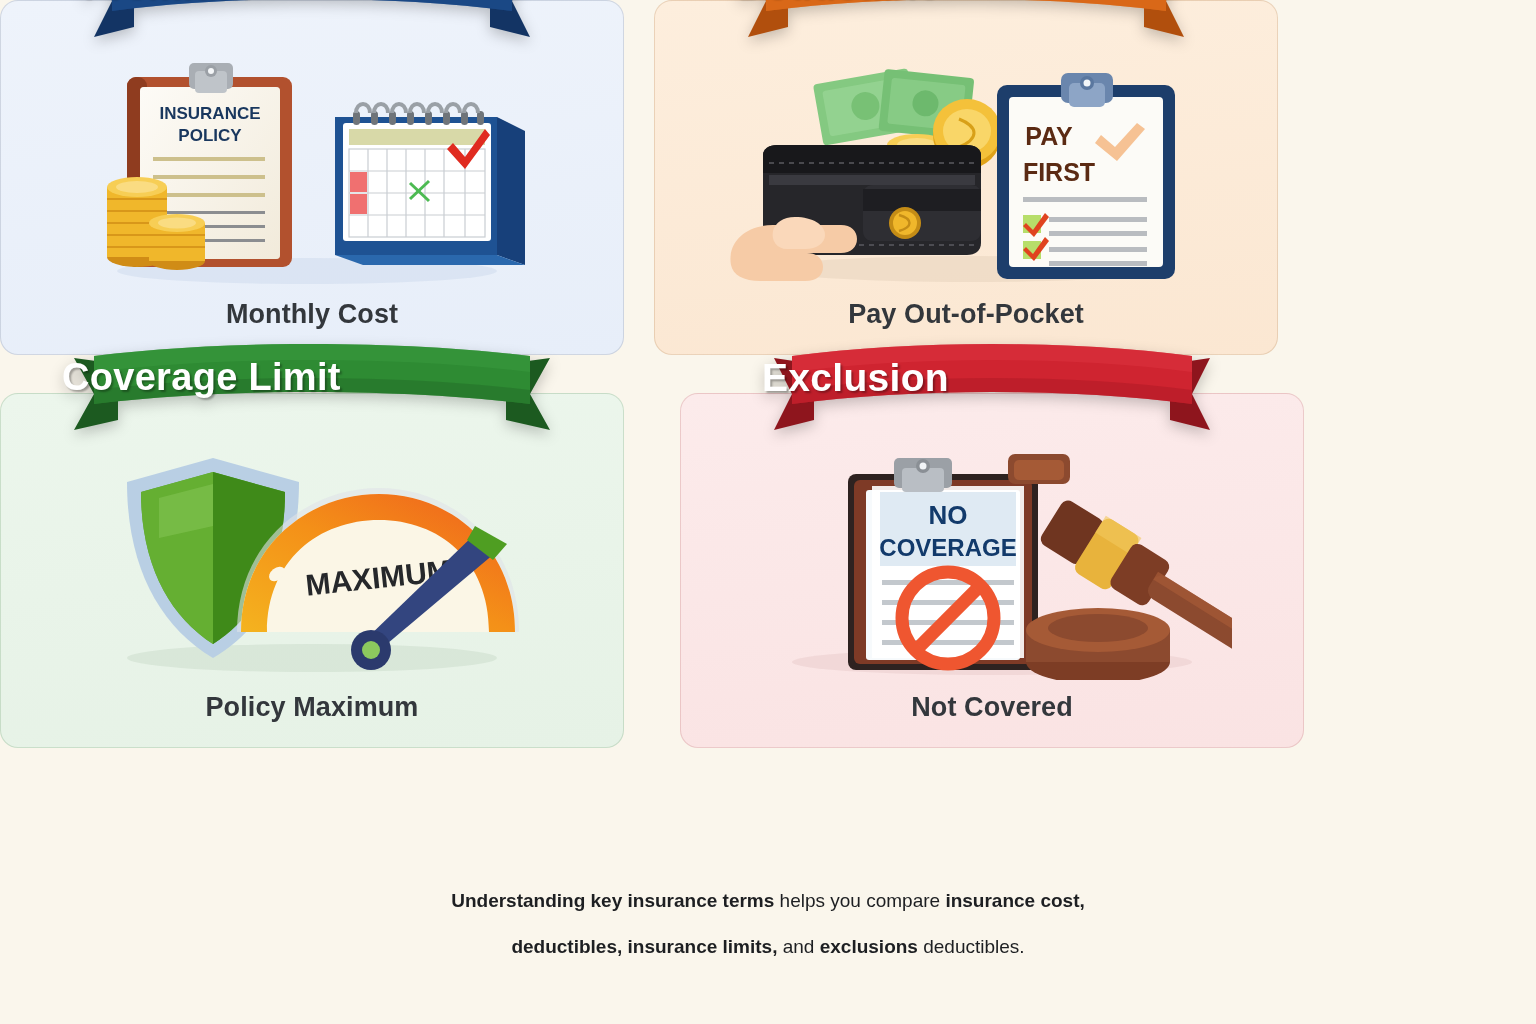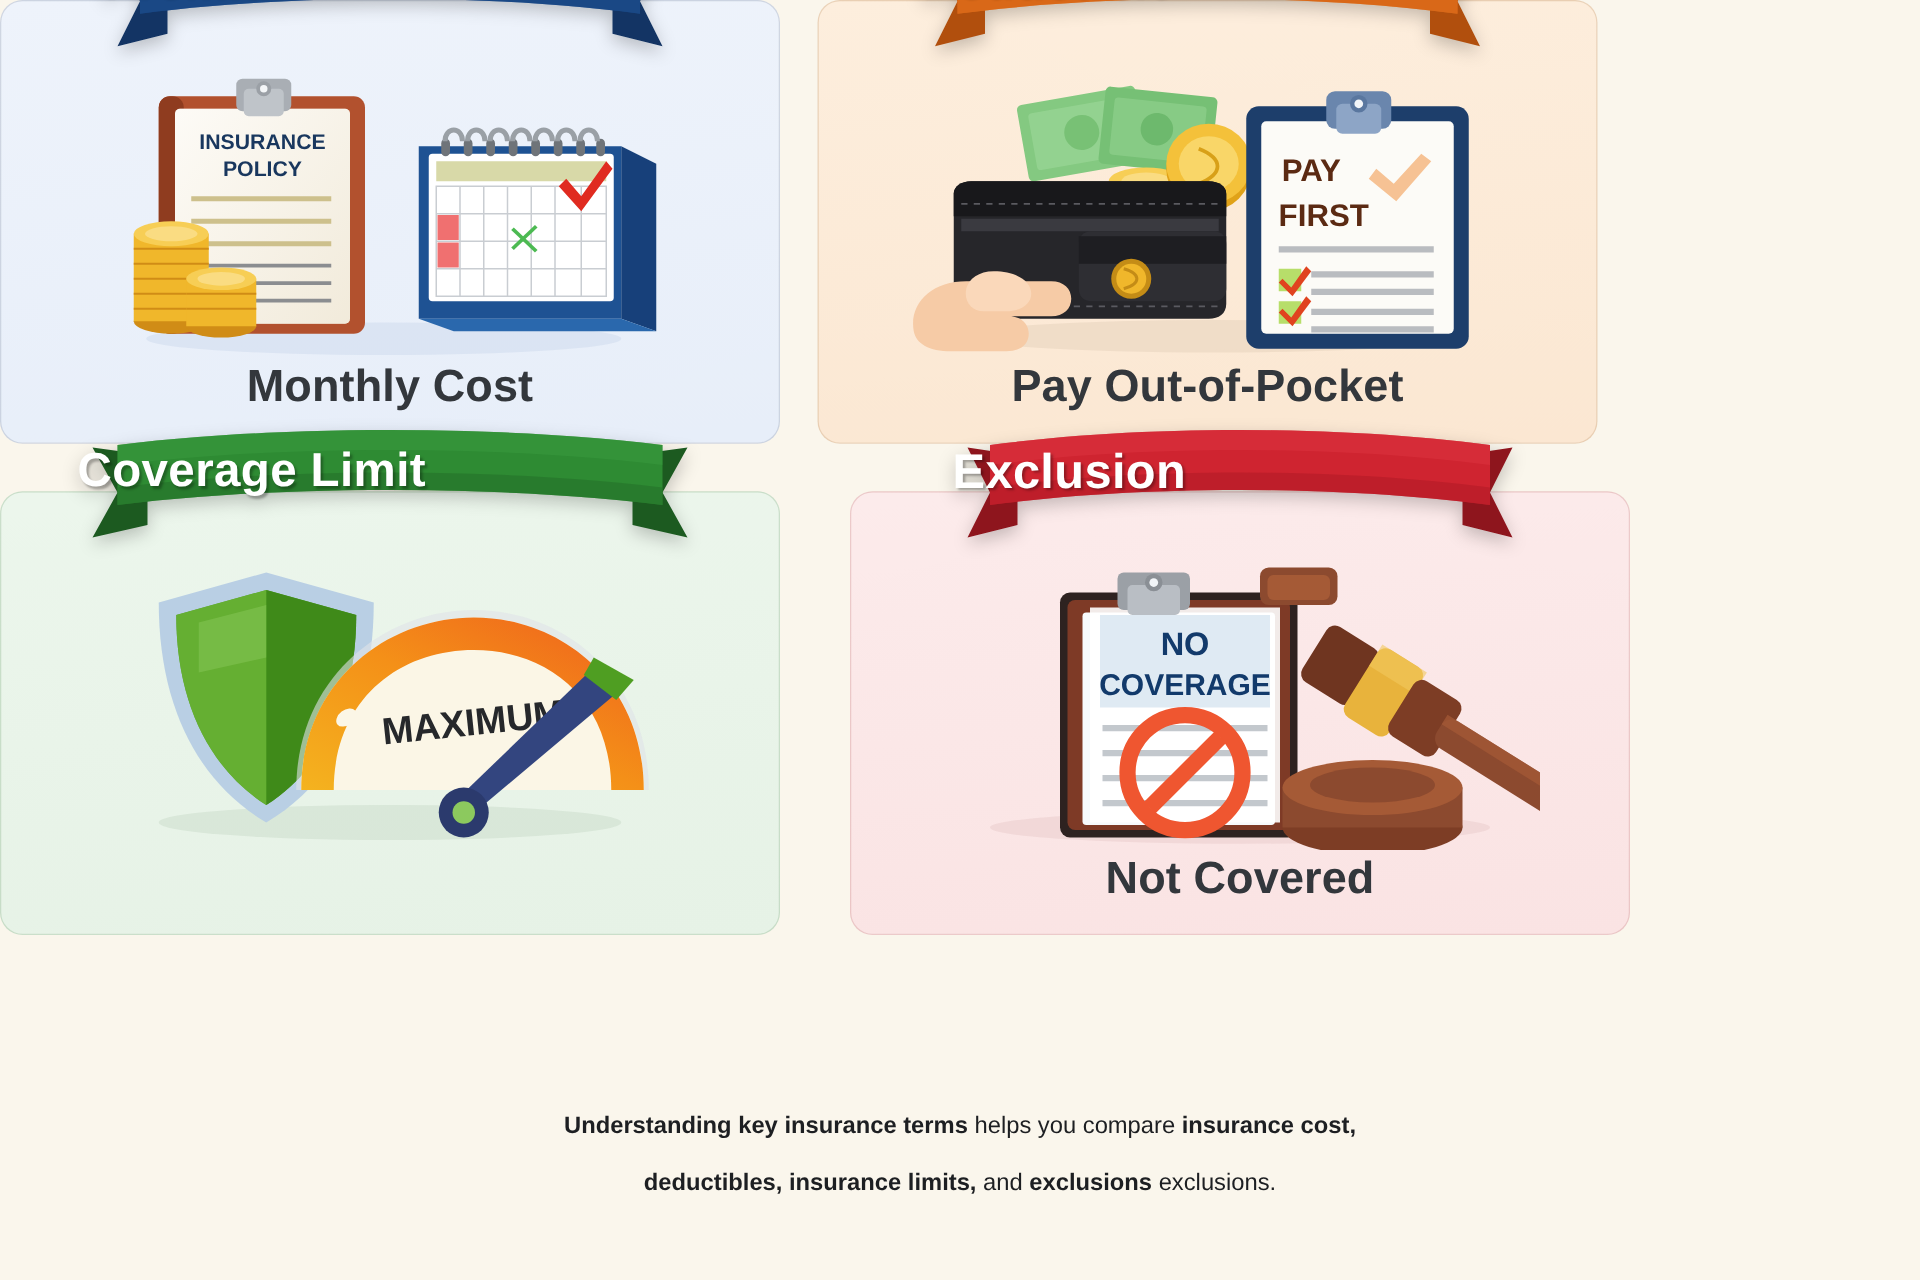--- a/index.html
+++ b/index.html
@@ -50,21 +50,21 @@
     left: 0; right: 0; top: 56px;
     height: 230px;
   }
   .art svg { display:block; margin:0 auto; }
 
   
   .card-caption {
     position: absolute;
     left: 0; right: 0; bottom: 24px;
     text-align: center;
-    font-size: 36px;
+    font-size: 27px;
     font-weight: bold;
     color: #33373c;
     letter-spacing: .1px;
     margin-top: 40px;
   }
 
   
   .summary {
     position: absolute;
     left: 0; right: 0; top: 878px;
@@ -325,20 +325,21 @@
           <ellipse cx="50" cy="92" rx="9" ry="6" fill="#fbf6e6" transform="rotate(-38 50 92)"></ellipse>
           <text x="152" y="106" text-anchor="middle" font-family="Liberation Sans, sans-serif" font-size="30" font-weight="bold" fill="#26282b" transform="rotate(-6 152 100)">MAXIMUM</text>
           <path d="M250,50 L274,66 L148,172 L138,158 Z" fill="#33457f"></path>
           <path d="M248,44 L280,62 L266,78 L240,58 Z" fill="#4f9e22"></path>
           <circle cx="144" cy="168" r="20" fill="#2b3a6d"></circle>
           <circle cx="144" cy="168" r="9" fill="#8cc95e"></circle>
         </g>
       </svg>
     </div>
 
+    <div class="card-caption">Policy Maximum</div>
   </div>
 
   <div class="card c3">
 
     <div class="ribbon">
       <svg viewBox="0 0 460 96">
         <path d="M12,16 L52,22 L52,78 L12,88 L30,52 Z" fill="#8e151d"></path>
         <path d="M448,16 L408,22 L408,78 L448,88 L430,52 Z" fill="#8e151d"></path>
         <path d="M30,14 C150,-2 310,-2 430,14 L430,62 C310,46 150,46 30,62 Z" fill="#cf2430"></path>
         <path d="M30,14 C150,-2 310,-2 430,14 L430,30 C310,14 150,14 30,30 Z" fill="#dc3340" opacity=".55"></path>
@@ -401,16 +402,16 @@
           </g>
         </g>
       </svg>
     </div>
 
     <div class="card-caption">Not Covered</div>
   </div>
 
   <div class="summary">
     <b>Understanding key insurance terms</b><span class="rg"> helps you compare </span><b>insurance cost,</b><br>
-    <b>deductibles, insurance limits,</b><span class="rg"> and </span><b>exclusions</b><span class="rg"> exclusions.</span>
+    <b>deductibles, insurance limits,</b><span class="rg"> and </span><b>exclusions</b><span class="rg"> deductibles.</span>
   </div>
 
 </div>
 
 </body></html>

